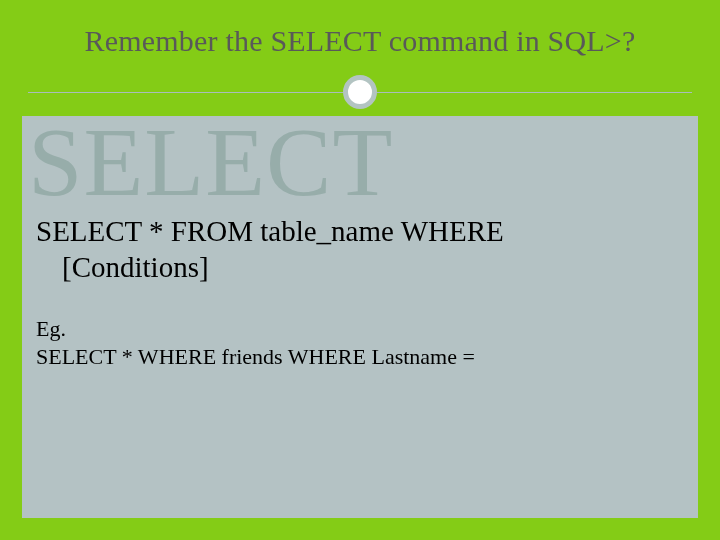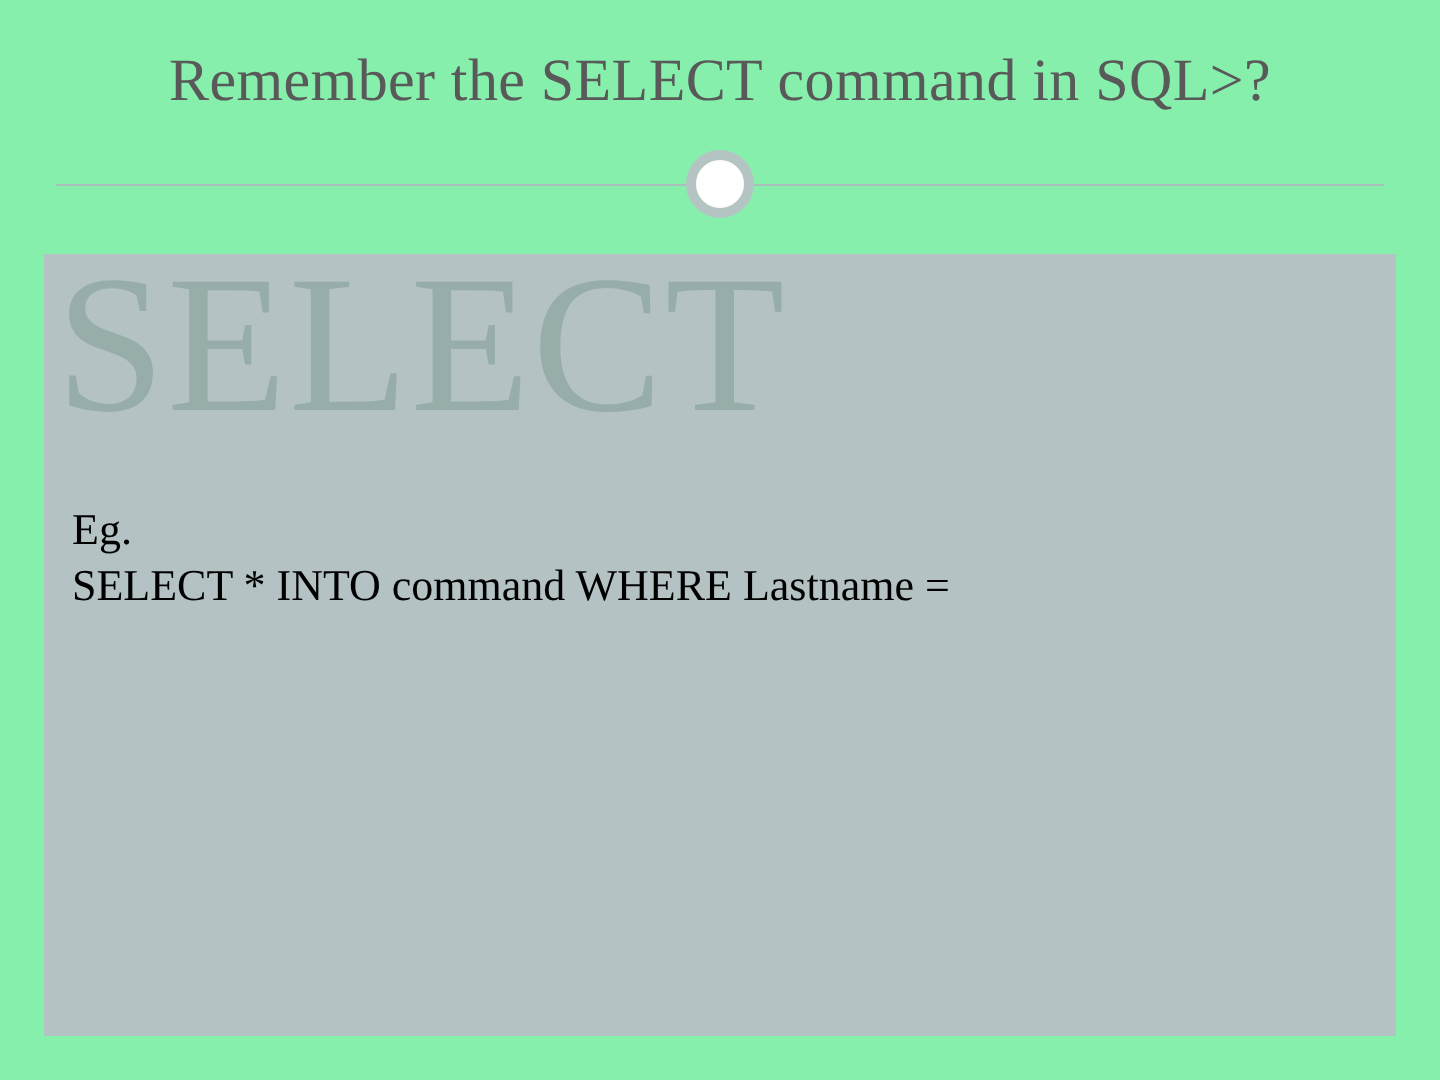--- a/index.html
+++ b/index.html
@@ -1,20 +1,20 @@
 <!DOCTYPE html>
 <html><head>
 <meta charset="utf-8">
 <style>
   * { margin: 0; padding: 0; box-sizing: border-box; }
   html, body { width: 720px; height: 540px; overflow: hidden; font-family: Georgia, 'Times New Roman', serif; }
   .slide {
     width: 720px;
     height: 540px;
-    background: #86efac;
+    background: #84cc16;
     position: relative;
   }
   .header {
     width: 100%;
     padding: 24px 30px 0 30px;
     text-align: center;
   }
   .title {
     font-size: 30px;
     color: #595959;
@@ -46,21 +46,20 @@
     background: #fff;
     transform: translate(-50%, -50%);
   }
   .content-block {
     position: absolute;
     left: 22px;
     right: 22px;
     top: 116px;
     bottom: 22px;
     background: #b4c2c4;
-    margin-top: 11px;
   }
   .bigword {
     font-size: 98px;
     color: #97adaa;
     font-weight: normal;
     line-height: 0.9;
     padding: 2px 0 4px 6px;
     letter-spacing: 1px;
   }
   .body-text {
@@ -88,20 +87,24 @@
   </div>
 
   <div class="divider-wrap">
     <div class="divider-line"></div>
     <div class="divider-circle"></div>
   </div>
 
   <div class="content-block">
     <div class="bigword">SELECT</div>
 
+    <div class="body-text">
+      <span>SELECT * FROM table_name WHERE</span><br>
+      <span class="line2">[Conditions]</span>
+    </div>
 
     <div class="eg-block">
       <span>Eg.</span><br>
-      <span>SELECT * INTO command WHERE Lastname =</span><br>
+      <span>SELECT * WHERE friends WHERE Lastname =</span><br>
     </div>
   </div>
 
 </div>
 
 </body></html>

